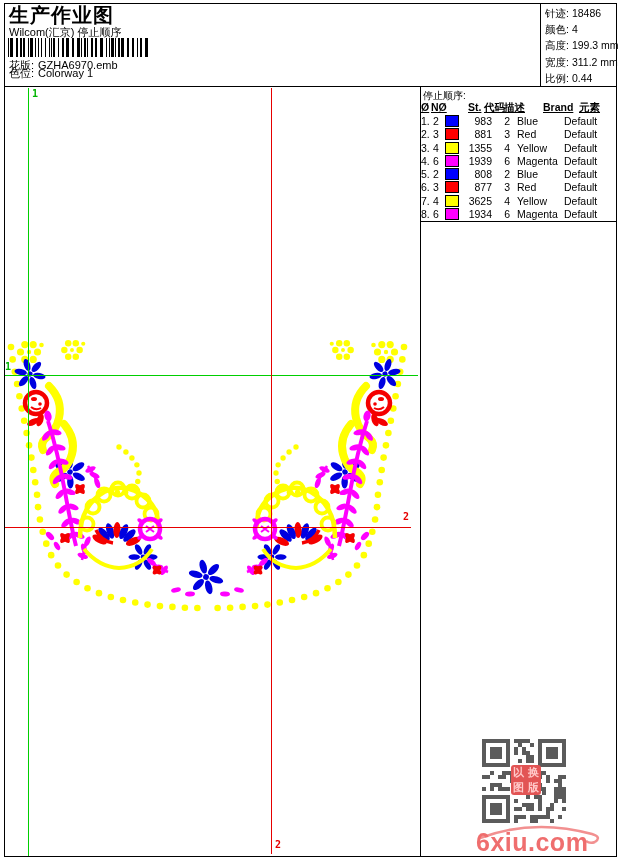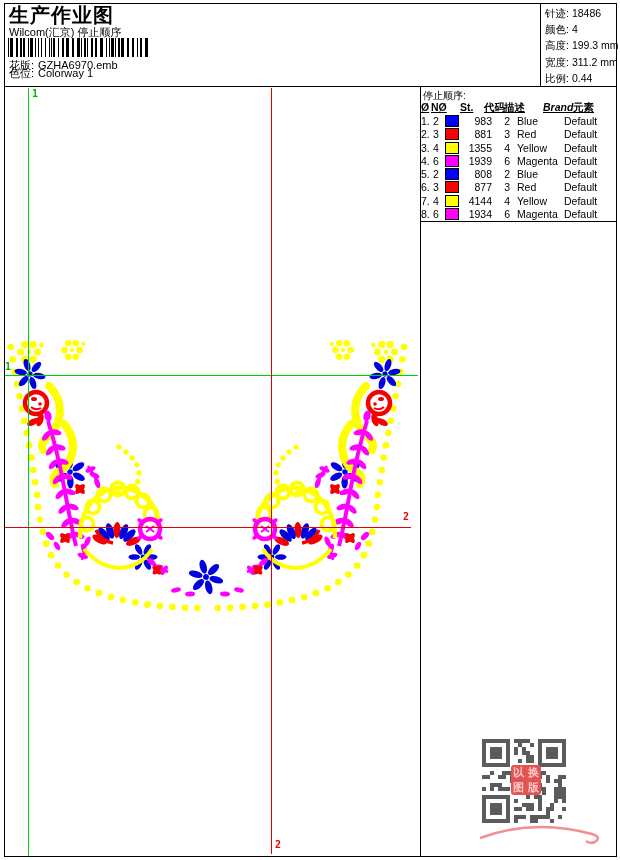--- a/index.html
+++ b/index.html
@@ -15,21 +15,21 @@
   #barcode{left:8px;top:38px;width:141px;height:19px;}
   #design-line,#colorway-line{left:9px;font-size:11px;}
   #design-line{top:58px;}
   #colorway-line{top:66px;}
   .lblpair span{margin-right:4px;}
   #info-box{left:545px;top:5px;width:70px;font-size:10.5px;}
   .stat-row{display:flex;gap:3px;white-space:nowrap;height:16.2px;line-height:16.2px;}
   #stop-title{left:423px;top:89px;font-size:10px;}
   #stop-header{left:420px;top:101px;width:197px;height:13px;font-size:10.5px;font-weight:bold;}
   #stop-header span{position:absolute;top:0;text-decoration:underline;white-space:nowrap;}
-  .h0{left:1px;} .h1{left:11px;} .h2{left:40px;} .h3{left:64px;} .h4{left:84px;} .h5{left:123px;font-style:italic;} .h6{left:153px;}
+  .h0{left:1px;} .h1{left:11px;} .h2{left:48px;} .h3{left:64px;} .h4{left:84px;} .h5{left:123px;} .h6{left:159px;}
   #stop-rows{left:420px;top:115px;width:197px;font-size:10.5px;}
   .trow{position:relative;height:13.3px;line-height:12px;}
   .trow span{position:absolute;top:0;white-space:nowrap;}
   .c-idx{left:1px;} .c-n{left:13px;}
   .c-sw{left:25px;top:1px;width:12px;height:10px;border:1px solid #000;}
   .c-st{left:36px;width:36px;text-align:right;}
   .c-code{left:74px;width:16px;text-align:right;}
   .c-desc{left:97px;} .c-brand{left:125px;margin-left:19px;} .c-elem{left:153px;}
   .gline{position:absolute;}
   #gv{left:28px;top:88px;width:1px;height:768px;background:#00cf00;}
@@ -197,21 +197,21 @@
       <span class="c-st">877</span>
       <span class="c-code">3</span>
       <span class="c-desc">Red</span>
       <span class="c-brand">Default</span>
       <span class="c-elem"></span>
     </div>
     <div class="trow">
       <span class="c-idx">7.</span>
       <span class="c-n">4</span>
       <span class="c-sw" style="background: rgb(255, 255, 0);"></span>
-      <span class="c-st">4144</span>
+      <span class="c-st">3625</span>
       <span class="c-code">4</span>
       <span class="c-desc">Yellow</span>
       <span class="c-brand">Default</span>
       <span class="c-elem"></span>
     </div>
     <div class="trow">
       <span class="c-idx">8.</span>
       <span class="c-n">6</span>
       <span class="c-sw" style="background: rgb(255, 0, 255);"></span>
       <span class="c-st">1934</span>
@@ -660,13 +660,14 @@
 <div class="abs" id="stamp">
   <span>以</span>
   <span>换</span>
   <span>图</span>
   <span>版</span>
 </div>
 <div class="abs" id="sitemark">
   <svg width="140" height="34" style="position:absolute;left:0;top:0">
     <path d="M 6,16 Q 60,-4 118,12 Q 128,15 121,20 M 121,20 Q 116,22 112,19" fill="none" stroke="#f29090" stroke-width="2.5"></path>
   </svg>
+  <span id="sitename">6xiu.com</span>
 </div>
 
 </body></html>

